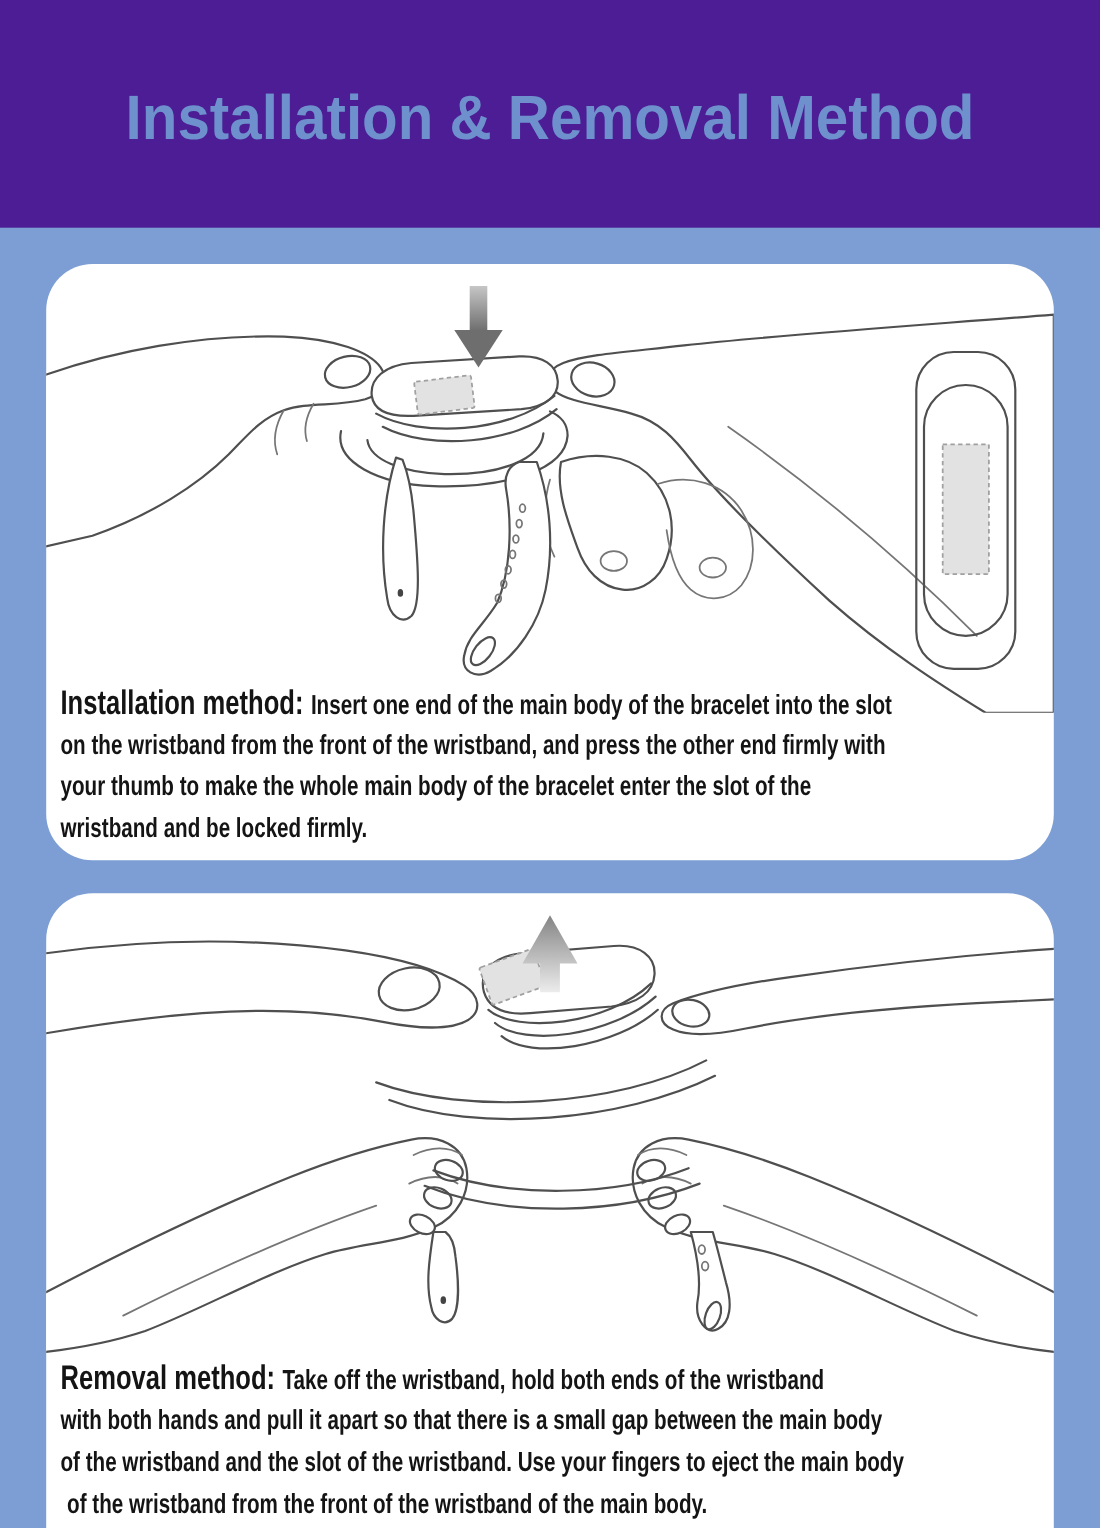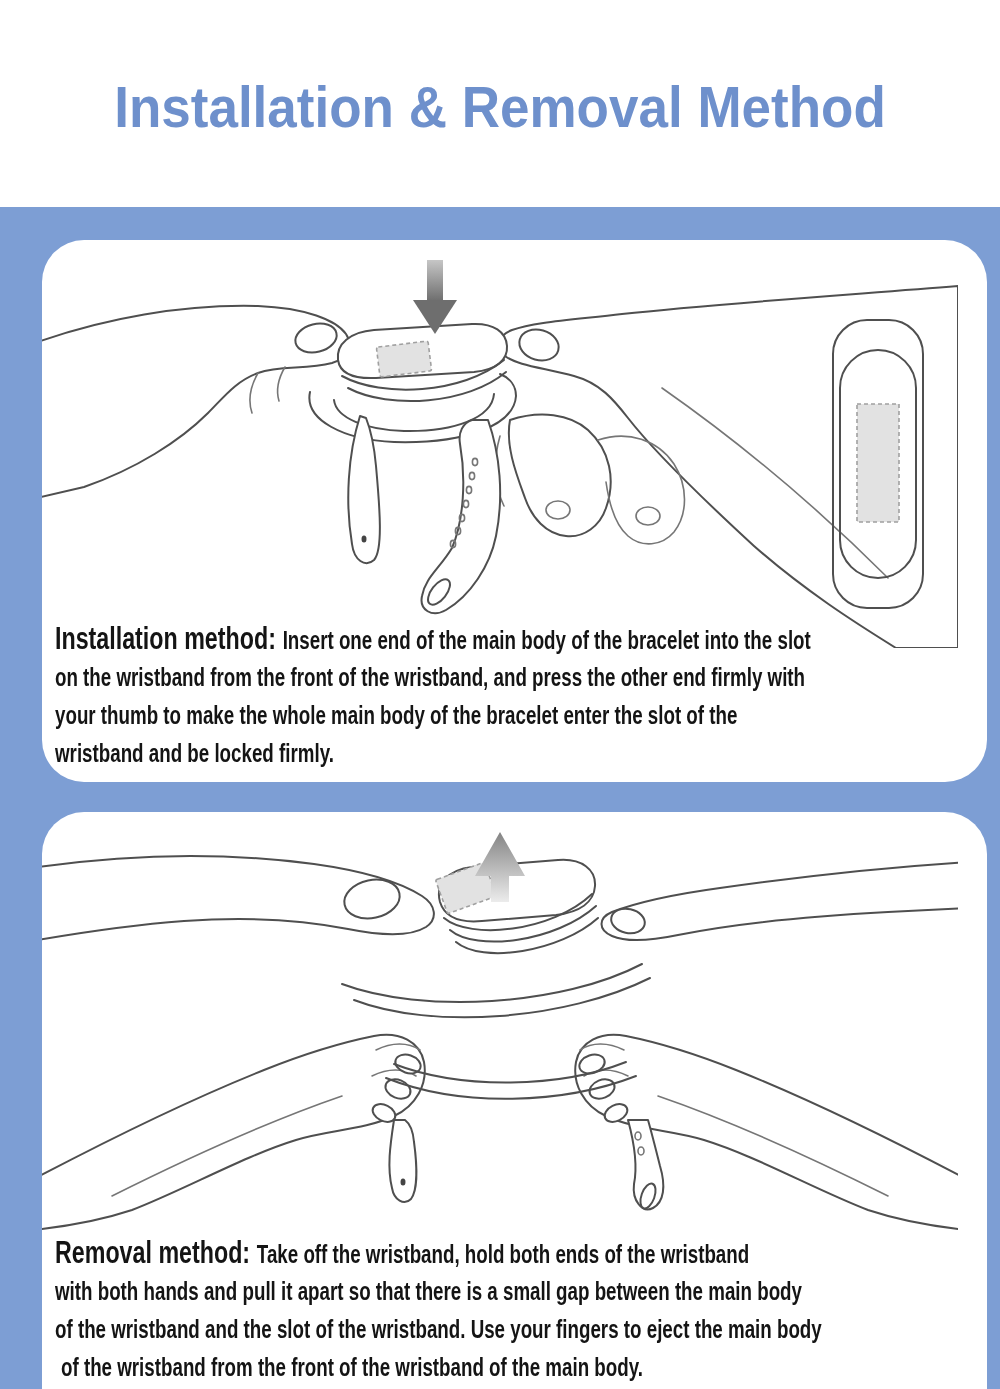--- a/index.html
+++ b/index.html
@@ -1,24 +1,24 @@
 <!DOCTYPE html>
 <html><head>
 <meta charset="utf-8">
 <style>
   html,body{margin:0;padding:0;}
   body{font-family:"Liberation Sans",sans-serif;background:#7d9ed4;}
   .page{position:relative;width:1000px;height:1389px;background:#7d9ed4;overflow:hidden;margin:0 auto;}
-  .header{position:absolute;top:0;left:0;width:1000px;height:207px;background:#ffffff;}
+  .header{position:absolute;top:0;left:0;width:1000px;height:207px;background:#4c1d95;}
   .page-title{
     position:absolute;top:74px;left:0;width:1000px;text-align:center;
     font-size:57px;font-weight:700;color:#6e90cc;letter-spacing:0px;
     transform:scaleX(0.93);transform-origin:center top;white-space:nowrap;
   }
-  .card{position:absolute;left:42px;width:916px;background:#ffffff;border-radius:42px;padding-left:29px;}
+  .card{position:absolute;left:42px;width:916px;background:#ffffff;border-radius:42px;}
   .card-install{top:240px;height:542px;}
   .card-remove{top:812px;height:624px;}
   .illus{position:absolute;display:block;}
   .para{
     position:absolute;left:13px;color:#141414;font-weight:700;
     transform:scaleX(0.75);transform-origin:left top;
   }
   .para .pline{white-space:nowrap;font-size:25px;line-height:38px;height:38px;}
   .para .lead{font-size:31px;margin-right:9px;}
   .para-install{top:380px;}

